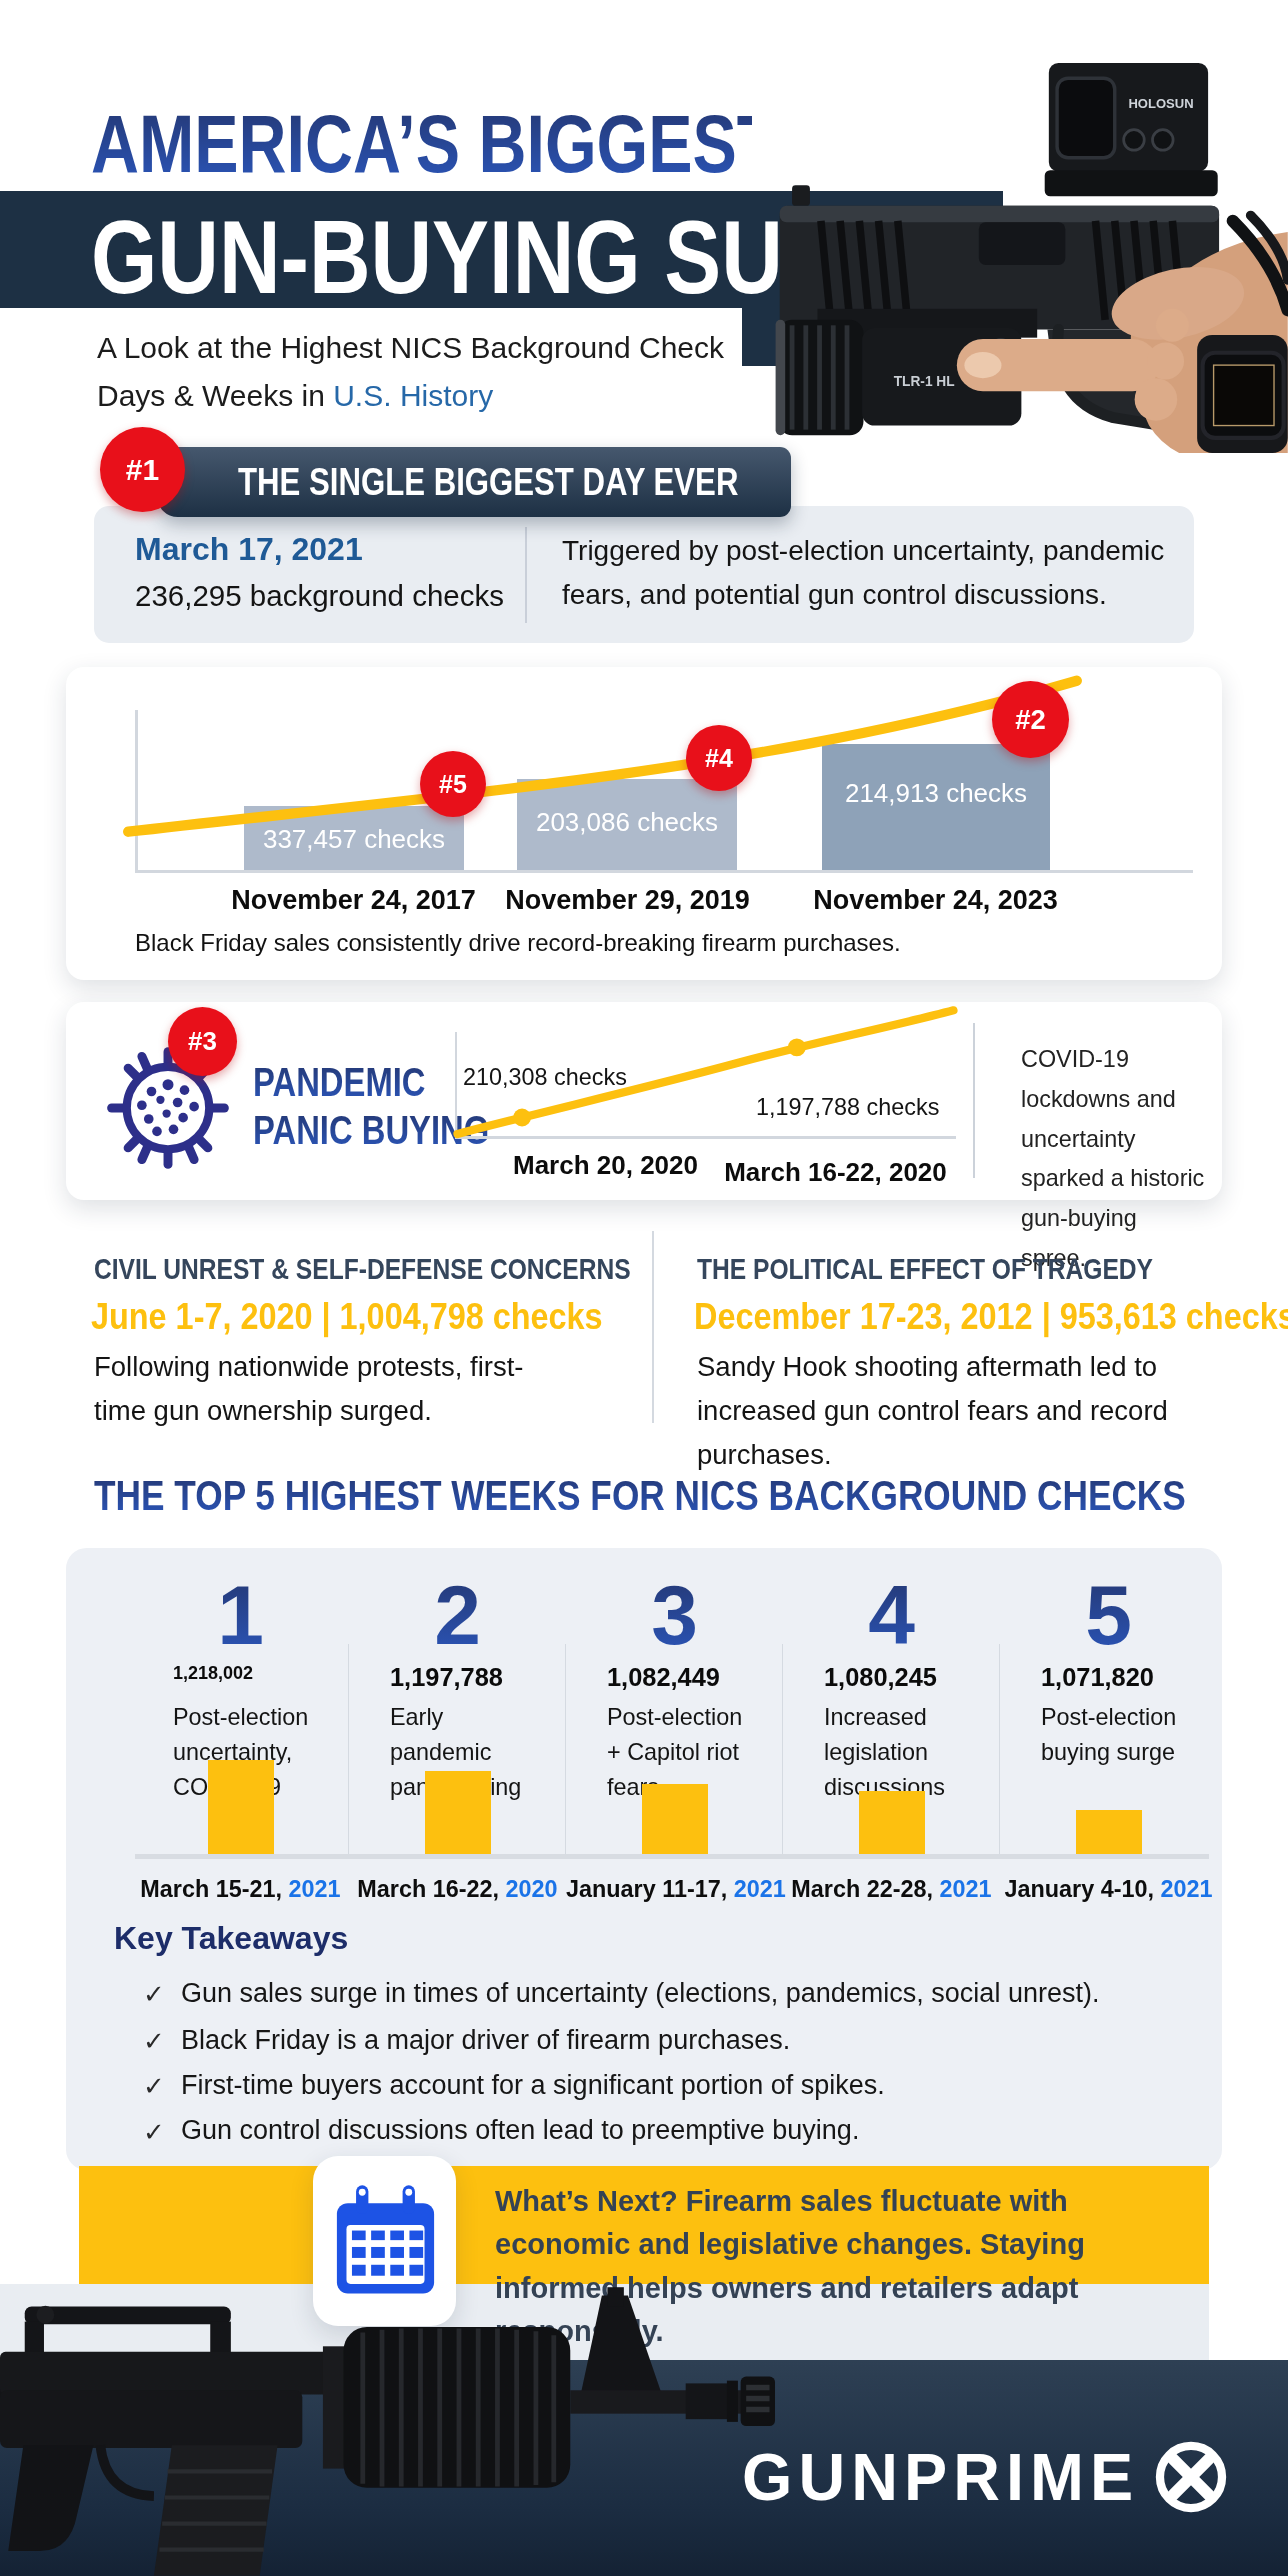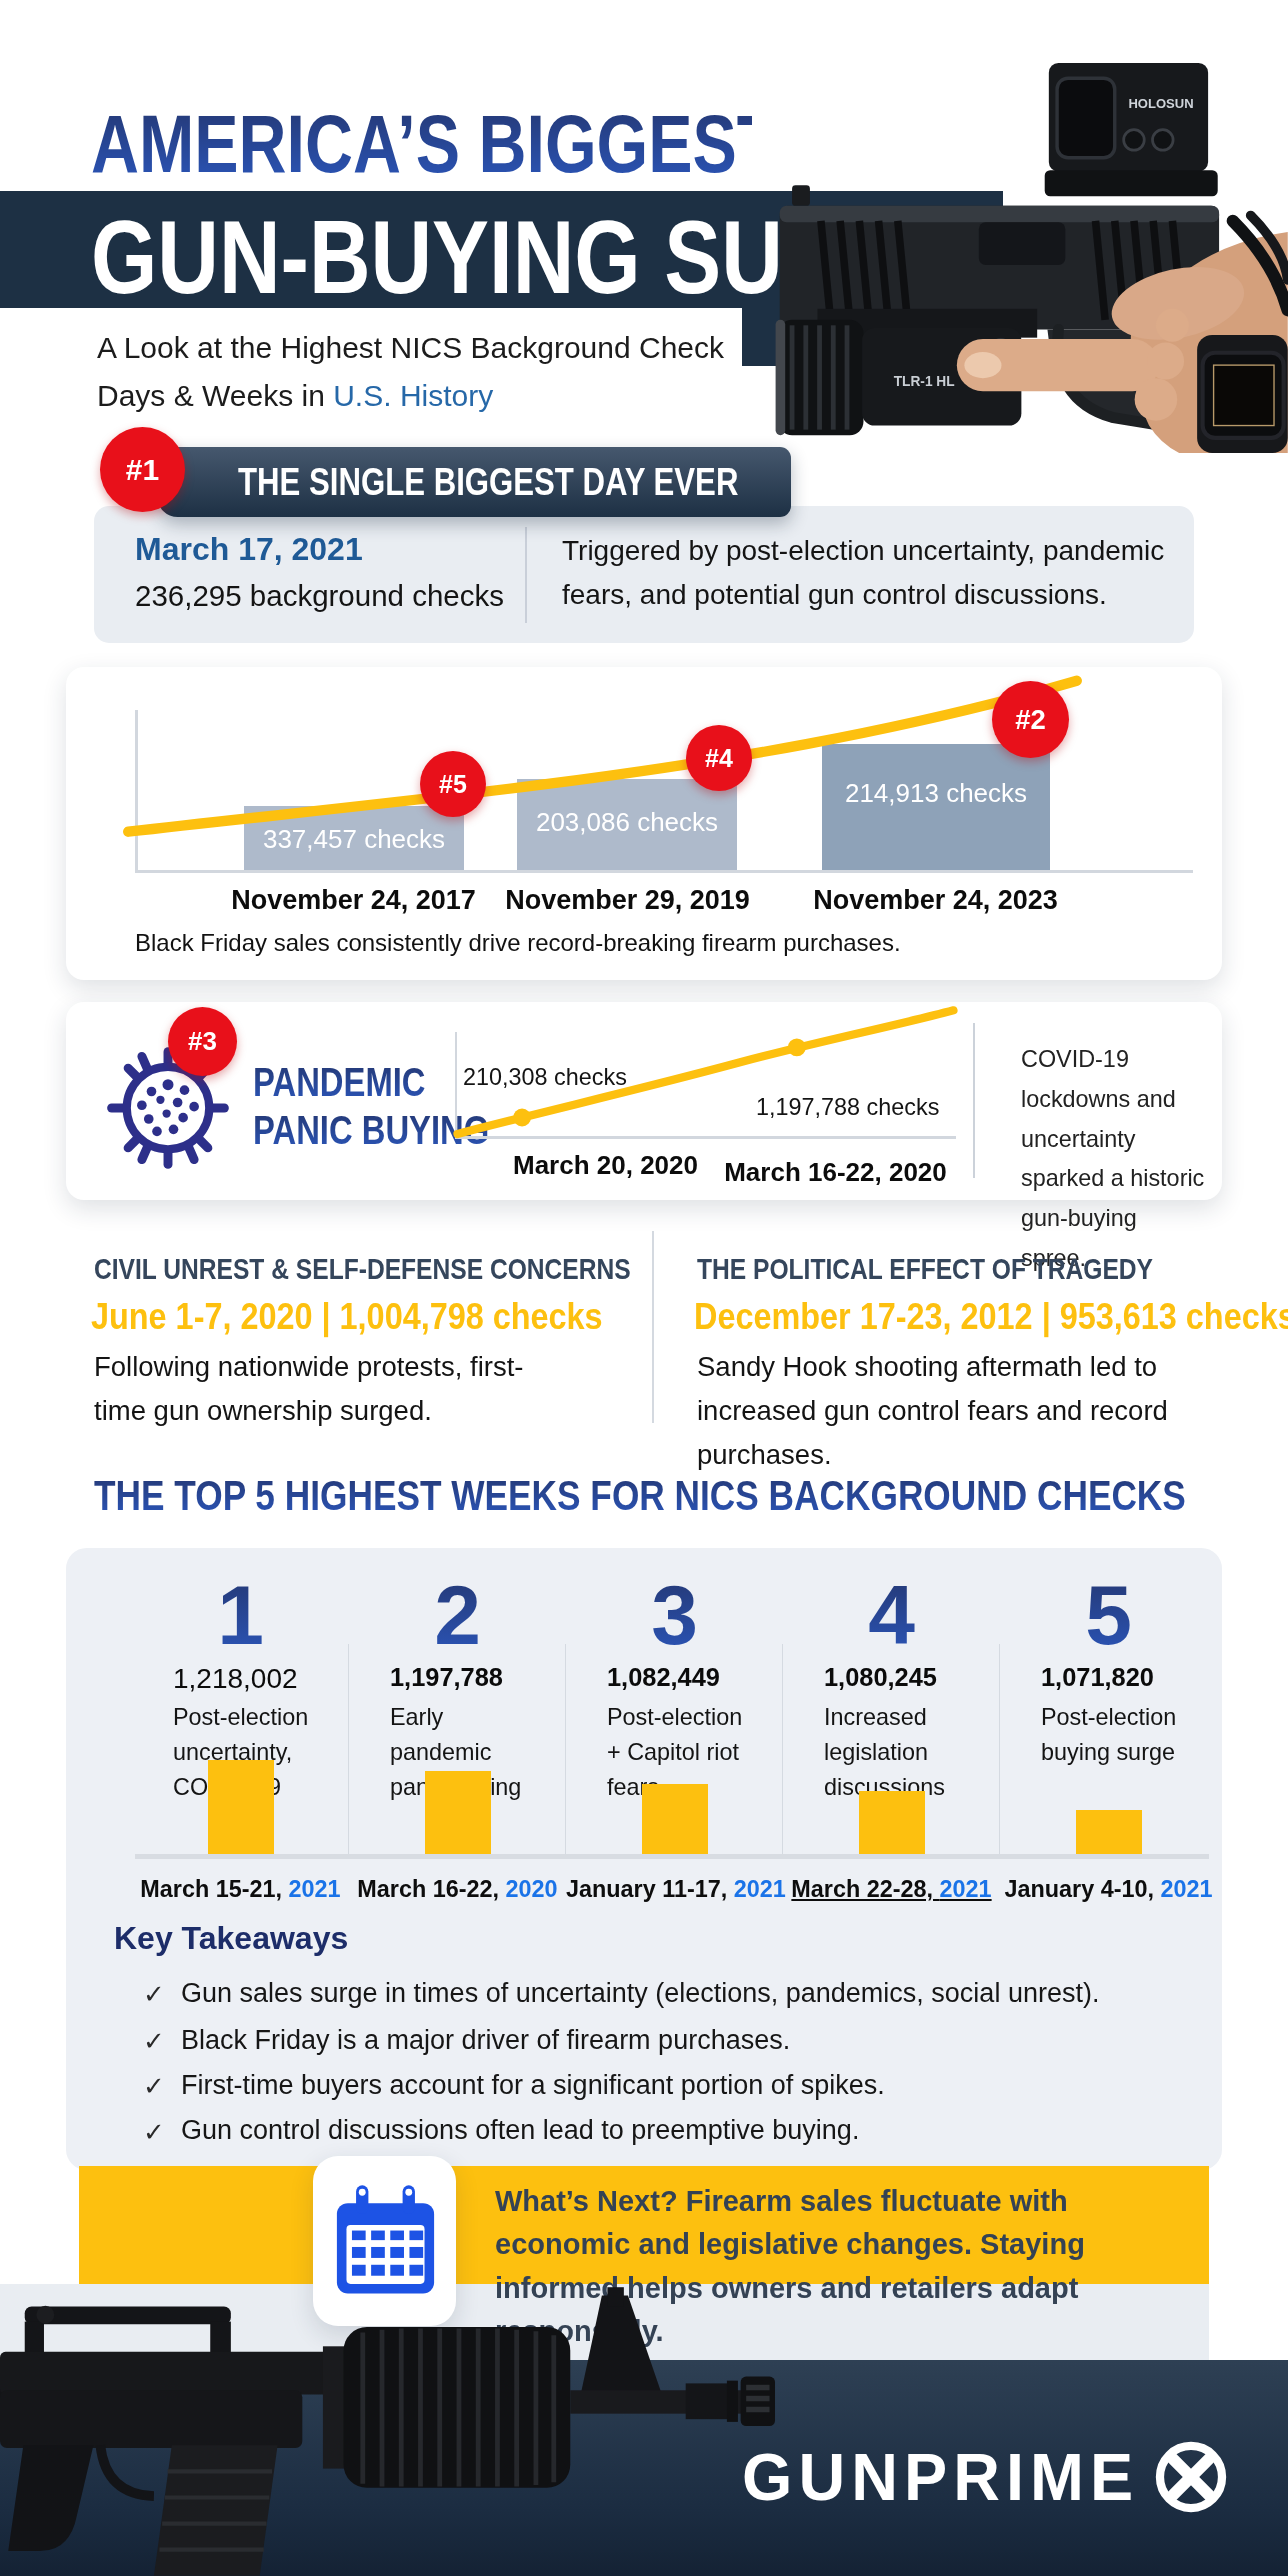--- a/index.html
+++ b/index.html
@@ -233,42 +233,42 @@
     <div class="abs grad-blue" style="left:290px;top:19px;width:203px;text-align:center;font-size:84px;font-weight:800;">2</div>
     <div class="abs grad-blue" style="left:507px;top:19px;width:203px;text-align:center;font-size:84px;font-weight:800;">3</div>
     <div class="abs grad-blue" style="left:724px;top:19px;width:203px;text-align:center;font-size:84px;font-weight:800;">4</div>
     <div class="abs grad-blue" style="left:941px;top:19px;width:203px;text-align:center;font-size:84px;font-weight:800;">5</div>
 
     <div class="col-divider" style="left:282px;top:96px;height:210px;"></div>
     <div class="col-divider" style="left:499px;top:96px;height:210px;"></div>
     <div class="col-divider" style="left:716px;top:96px;height:210px;"></div>
     <div class="col-divider" style="left:933px;top:96px;height:210px;"></div>
 
-    <div class="abs" style="left:107px;top:115px;font-size:28px;font-weight:400;color:#0b0b0b;">1,218,002</div>
+    <div class="abs" style="left:107px;top:115px;font-size:18px;font-weight:700;color:#0b0b0b;">1,218,002</div>
     <div class="abs" style="left:107px;top:152px;width:144px;font-size:23.4px;line-height:1.5;color:#141414;">Post-election uncertainty, COVID-19</div>
     <div class="abs" style="left:324px;top:115px;font-size:25.4px;font-weight:700;color:#0b0b0b;">1,197,788</div>
     <div class="abs" style="left:324px;top:152px;width:158px;font-size:23.4px;line-height:1.5;color:#141414;">Early pandemic panic buying</div>
     <div class="abs" style="left:541px;top:115px;font-size:25.4px;font-weight:700;color:#0b0b0b;">1,082,449</div>
     <div class="abs" style="left:541px;top:152px;width:137px;font-size:23.4px;line-height:1.5;color:#141414;">Post-election + Capitol riot fears</div>
     <div class="abs" style="left:758px;top:115px;font-size:25.4px;font-weight:700;color:#0b0b0b;">1,080,245</div>
     <div class="abs" style="left:758px;top:152px;width:137px;font-size:23.4px;line-height:1.5;color:#141414;">Increased legislation discussions</div>
     <div class="abs" style="left:975px;top:115px;font-size:25.4px;font-weight:700;color:#0b0b0b;">1,071,820</div>
     <div class="abs" style="left:975px;top:152px;width:144px;font-size:23.4px;line-height:1.5;color:#141414;">Post-election buying surge</div>
 
     <div class="t5-bar" style="left:142px;top:212px;width:66px;height:95px;"></div>
     <div class="t5-bar" style="left:359px;top:223px;width:66px;height:84px;"></div>
     <div class="t5-bar" style="left:576px;top:236px;width:66px;height:70px;"></div>
     <div class="t5-bar" style="left:793px;top:243px;width:66px;height:63px;"></div>
     <div class="t5-bar" style="left:1010px;top:262px;width:66px;height:45px;"></div>
     <div class="abs" style="left:69px;top:306px;width:1074px;height:4.8px;background:#d8dce2;"></div>
 
     <div class="t5-date" style="left:66px;top:328px;width:217px;"><span>March 15-21, </span><span class="yr">2021</span></div>
     <div class="t5-date" style="left:283px;top:328px;width:217px;"><span>March 16-22, </span><span class="yr">2020</span></div>
     <div class="t5-date" style="left:500px;top:328px;width:217px;"><span>January 11-17, </span><span class="yr">2021</span></div>
-    <div class="t5-date" style="left:717px;top:328px;width:217px;text-decoration:underline;"><span>March 22-28, </span><span class="yr">2021</span></div>
+    <div class="t5-date" style="left:717px;top:328px;width:217px;"><span>March 22-28, </span><span class="yr">2021</span></div>
     <div class="t5-date" style="left:934px;top:328px;width:217px;"><span>January 4-10, </span><span class="yr">2021</span></div>
 
     <div class="abs" style="left:48px;top:372px;font-size:32px;font-weight:700;color:#1d2d69;">Key Takeaways</div>
     <div class="check-glyph" style="left:77px;top:431px;">✓</div>
     <div class="check-row" style="left:115px;top:430px;width:996px;">Gun sales surge in times of uncertainty (elections, pandemics, social unrest).</div>
     <div class="check-glyph" style="left:77px;top:478px;">✓</div>
     <div class="check-row" style="left:115px;top:477px;width:996px;">Black Friday is a major driver of firearm purchases.</div>
     <div class="check-glyph" style="left:77px;top:523px;">✓</div>
     <div class="check-row" style="left:115px;top:522px;width:996px;">First-time buyers account for a significant portion of spikes.</div>
     <div class="check-glyph" style="left:77px;top:569px;">✓</div>

